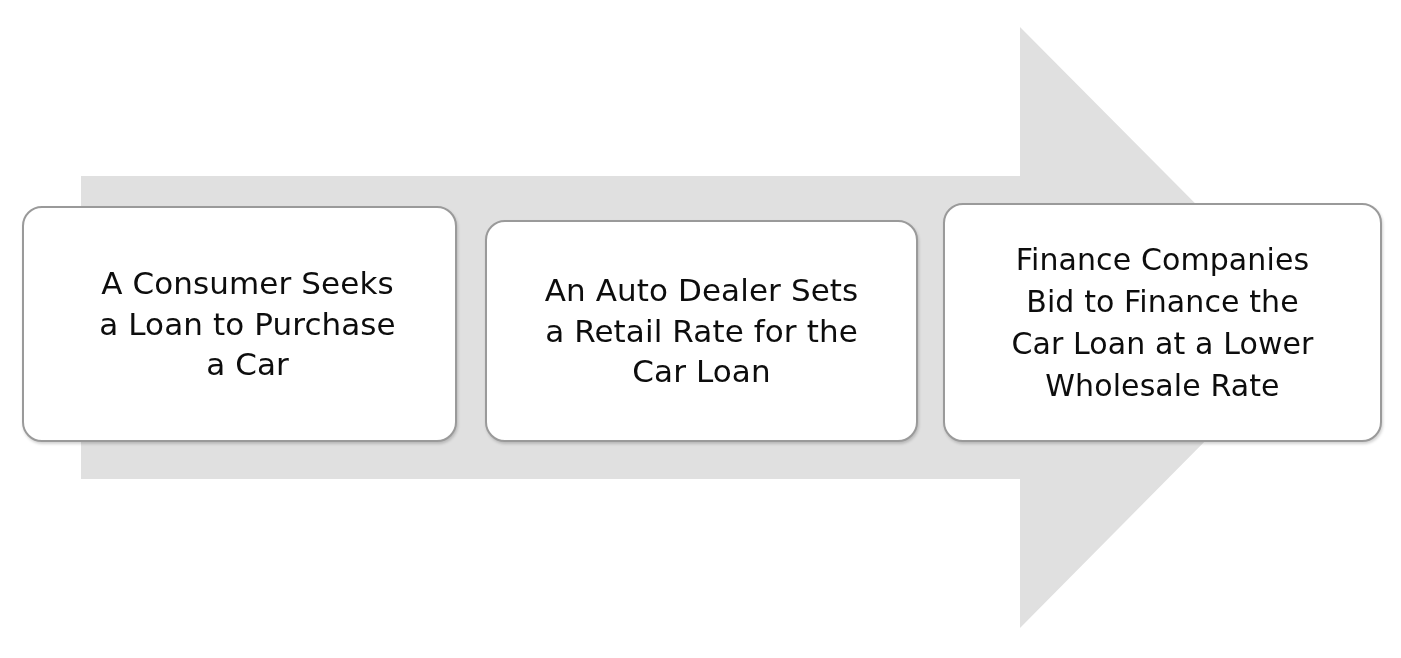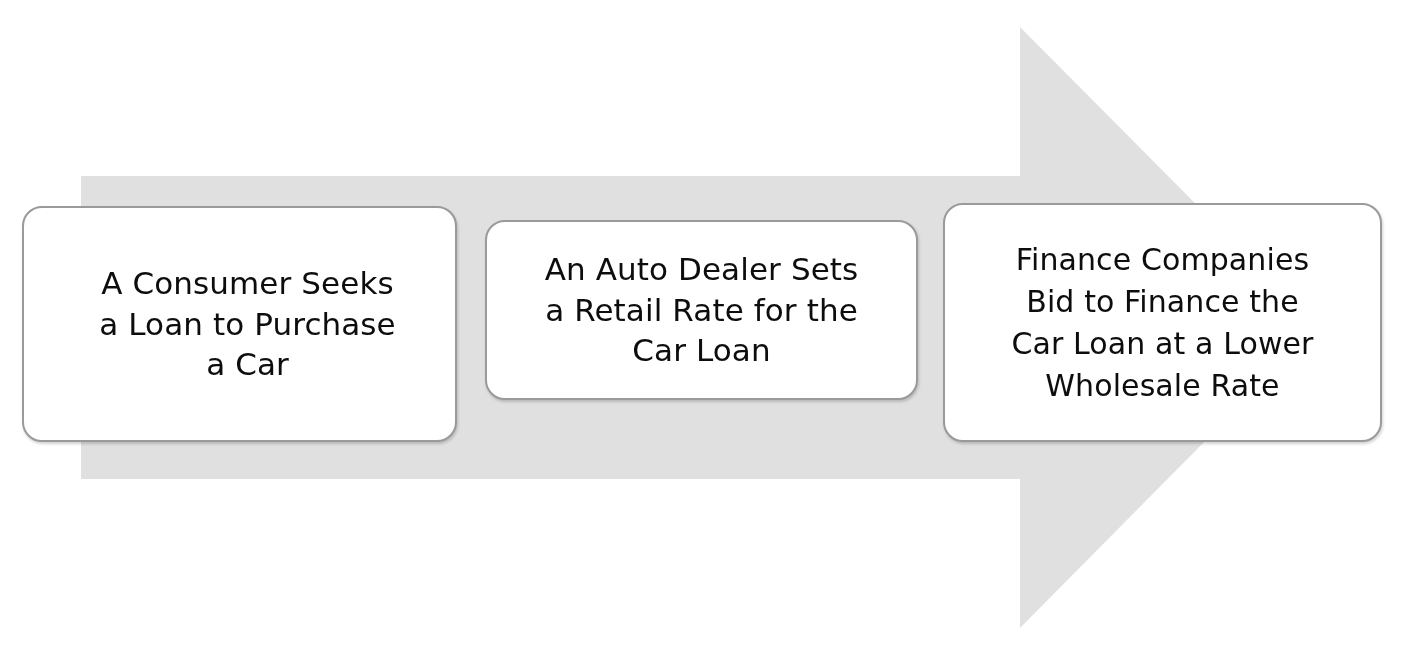--- a/index.html
+++ b/index.html
@@ -53,21 +53,21 @@
     left: 22px;
     top: 206px;
     width: 435px;
     height: 236px;
     padding-left: 16px;
   }
   #box-2 {
     left: 485px;
     top: 220px;
     width: 433px;
-    height: 180px;
+    height: 222px;
   }
   #box-3 {
     left: 943px;
     top: 203px;
     width: 439px;
     height: 239px;
   }
   #box-3 .box-text {
     font-size: 30px;
     line-height: 1.4;

